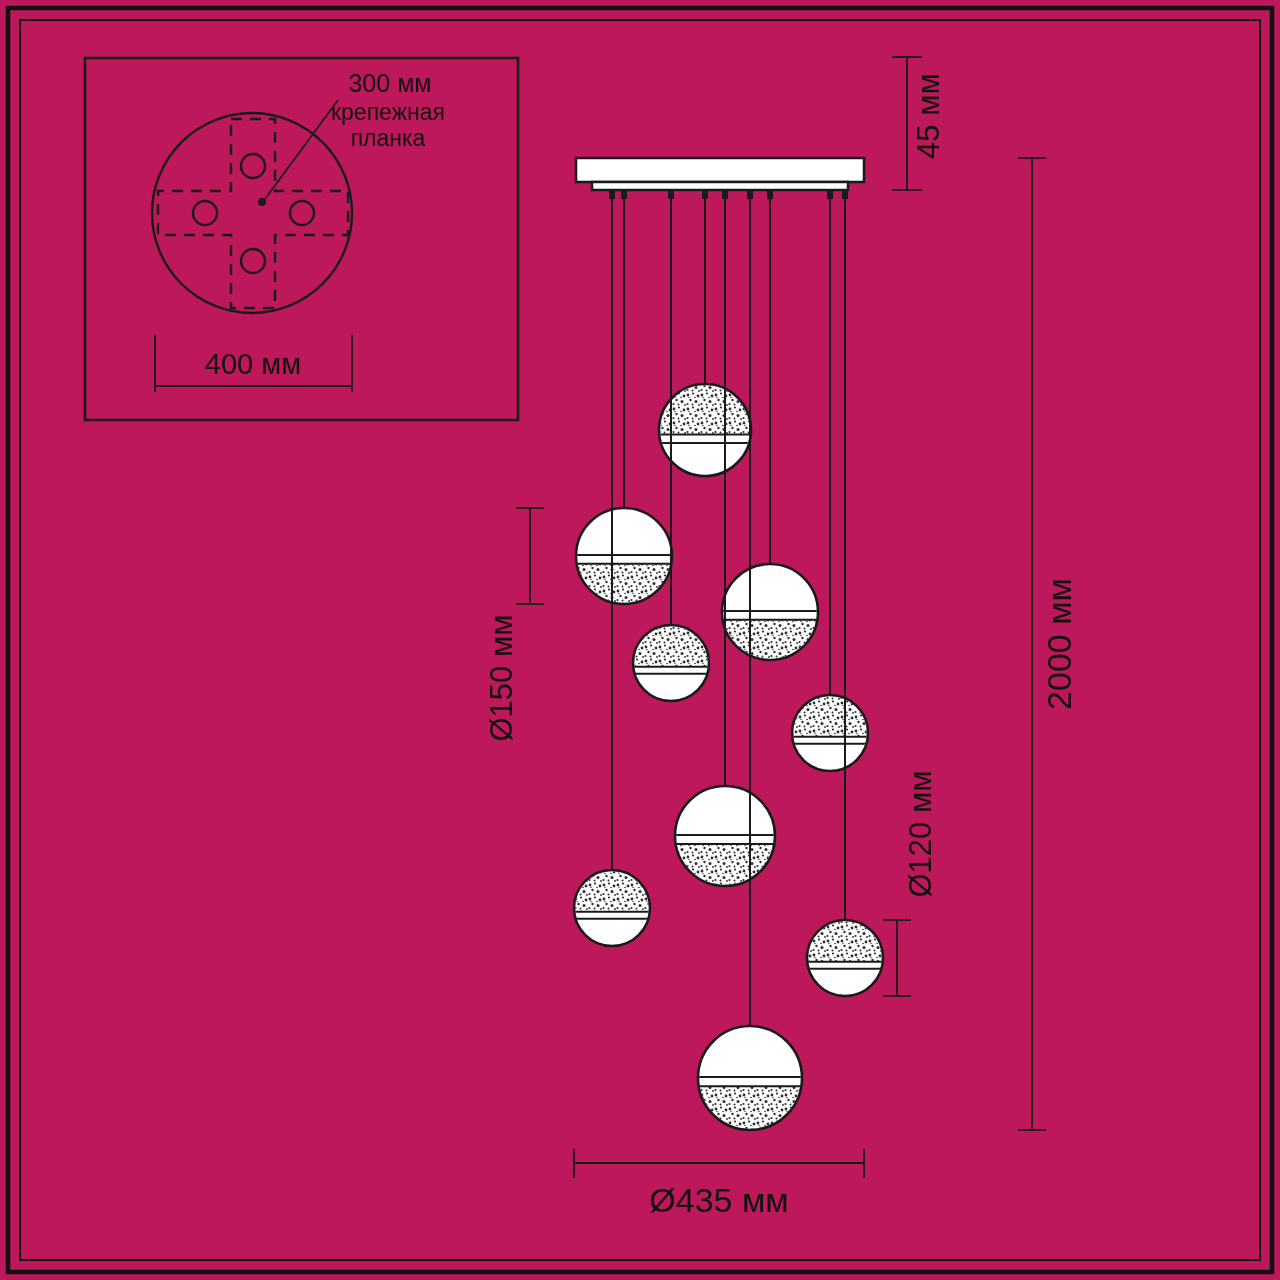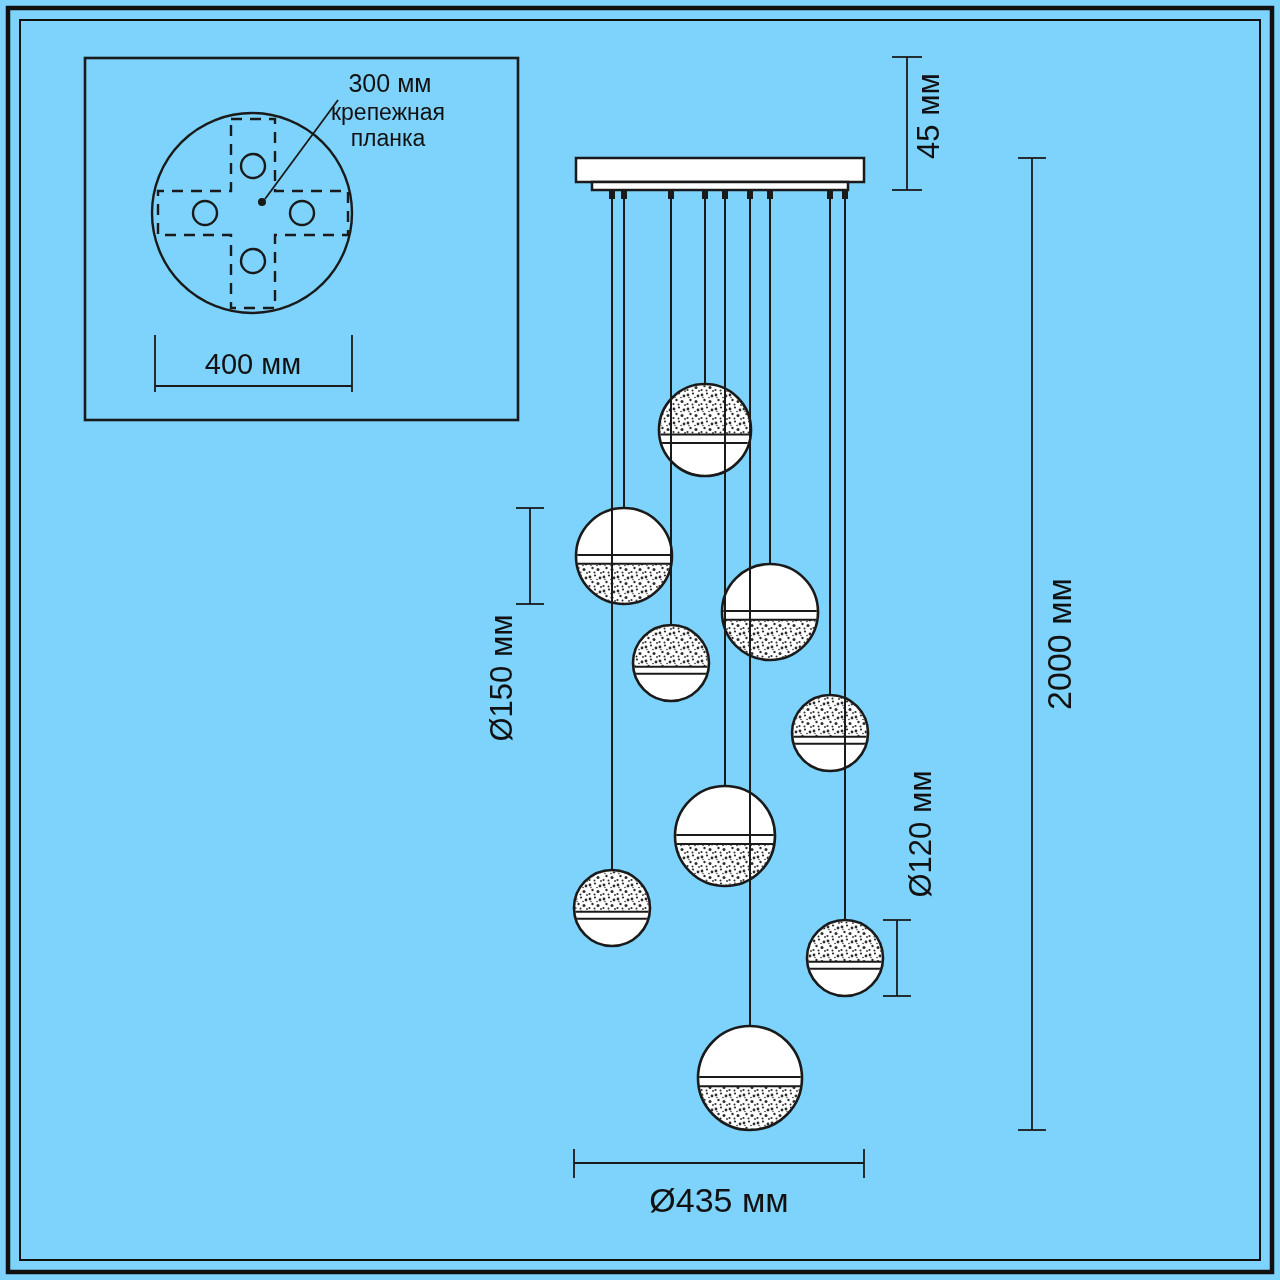--- a/index.html
+++ b/index.html
@@ -1,16 +1,16 @@
 <!DOCTYPE html>
 <html><head>
 <meta charset="utf-8">
 <style>
   html,body{margin:0;padding:0;background:#ffffff;}
-  .canvas{width:1280px;height:1280px;position:relative;background:#7dd3fc;overflow:hidden;}
+  .canvas{width:1280px;height:1280px;position:relative;background:#be185d;overflow:hidden;}
   svg{display:block;}
   .frame-thick{fill:none;stroke:#111;stroke-width:4.5;}
   .frame-thin{fill:none;stroke:#111;stroke-width:2;}
   .box{fill:none;stroke:#1a1a1a;stroke-width:2.6;}
   .ln{fill:none;stroke:#1a1a1a;stroke-width:2.4;}
   .ln-thin{fill:none;stroke:#1a1a1a;stroke-width:1.8;}
   .dash{fill:none;stroke:#1a1a1a;stroke-width:2.4;stroke-dasharray:11 8;}
   .plate{fill:#ffffff;stroke:#1a1a1a;stroke-width:2.5;}
   .dim{fill:none;stroke:#1a1a1a;stroke-width:1.8;}
   .cable{stroke:#1a1a1a;stroke-width:2;}

